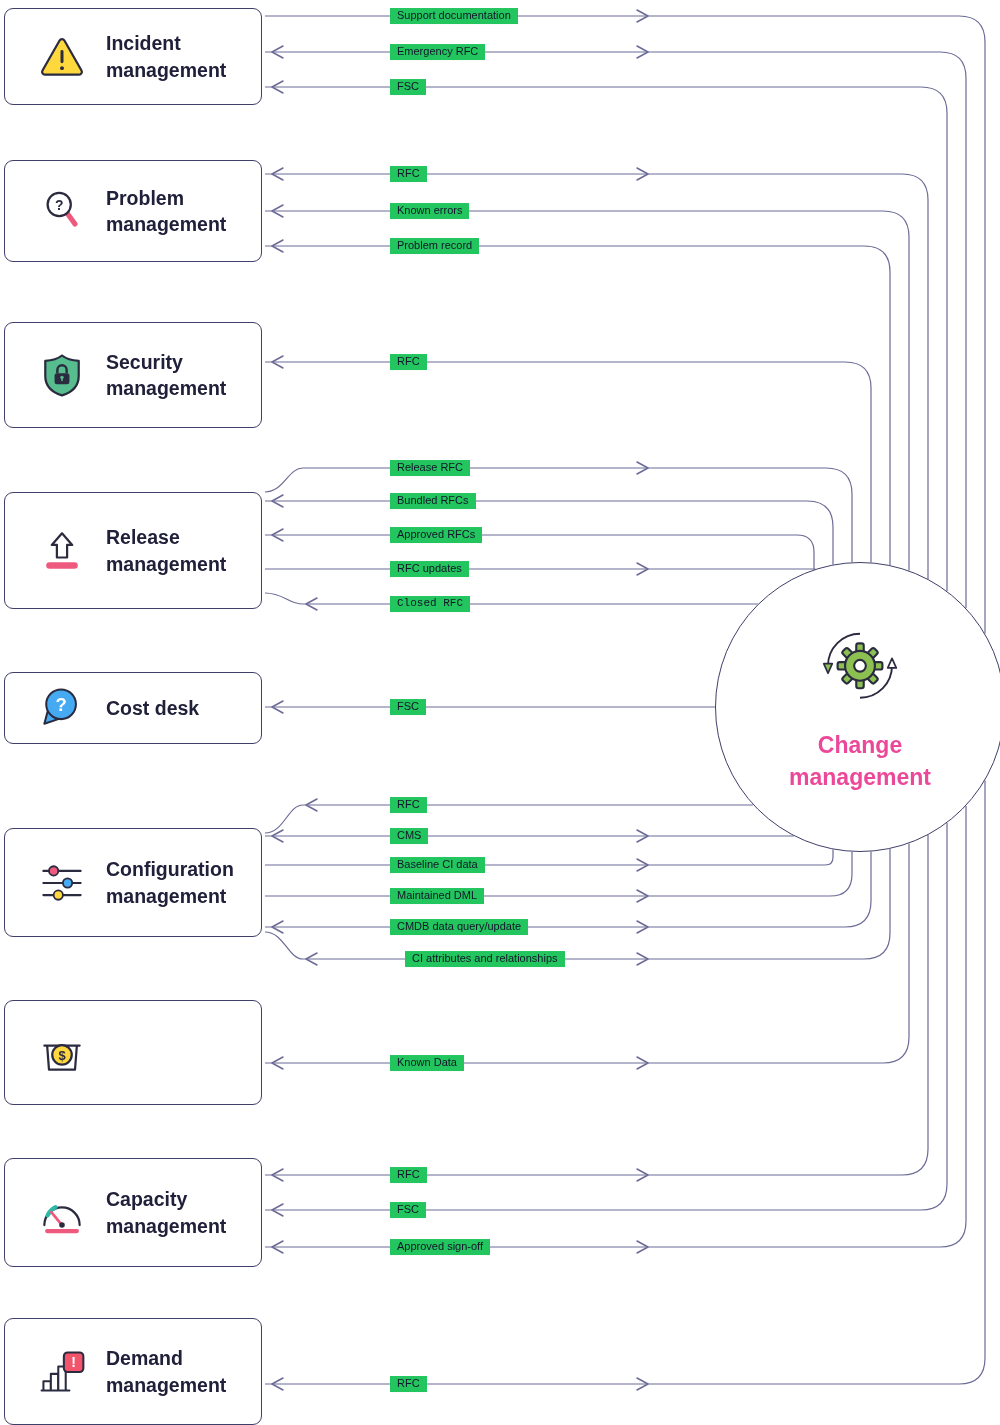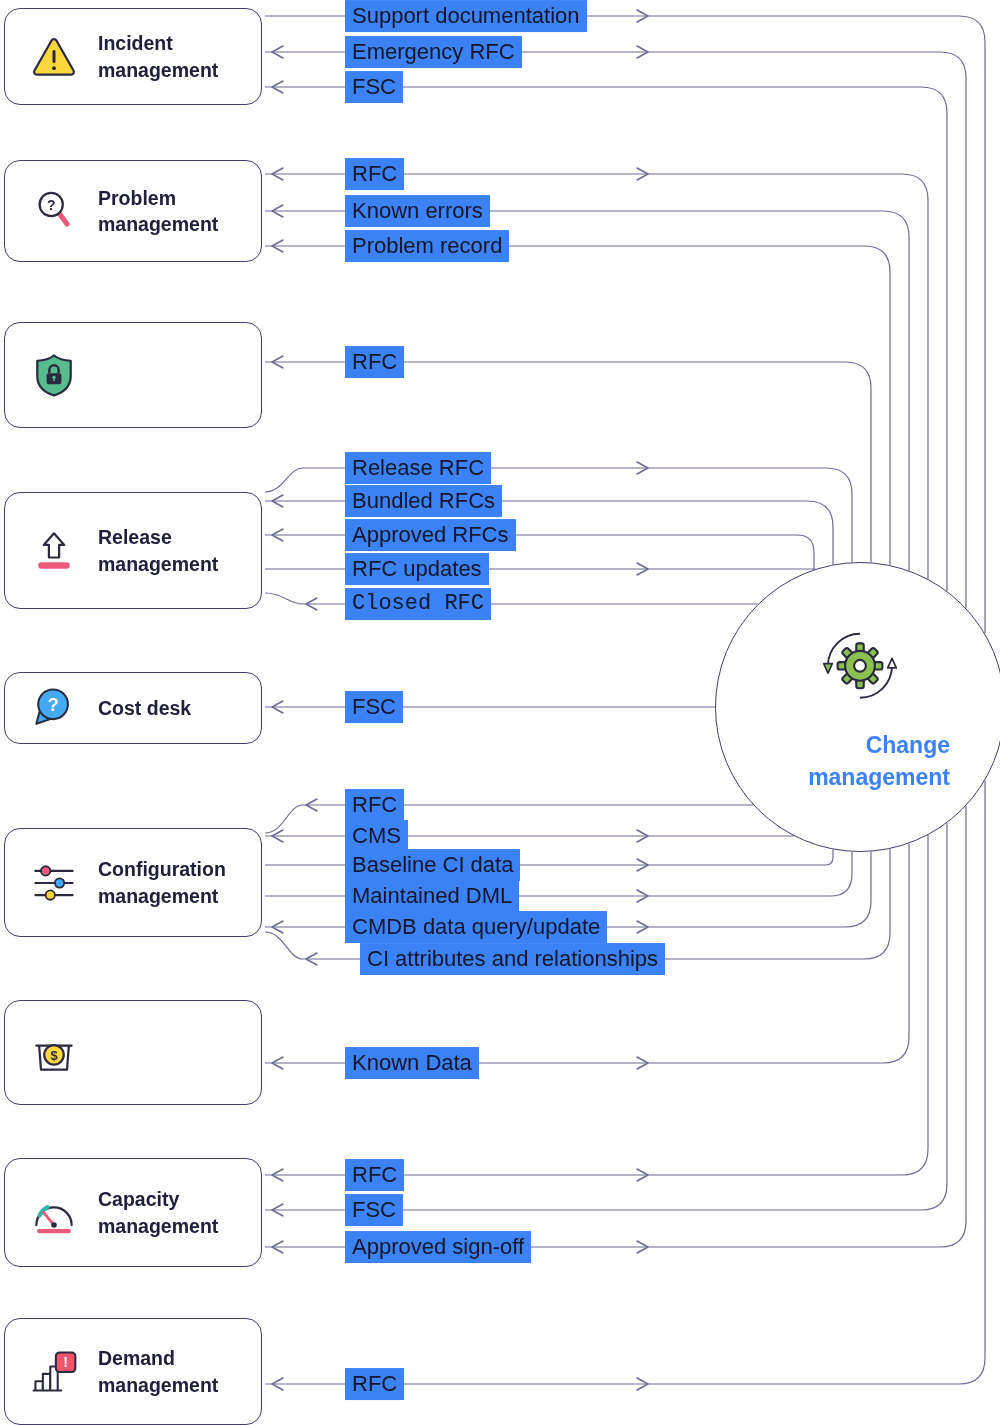--- a/index.html
+++ b/index.html
@@ -1,41 +1,41 @@
 <!DOCTYPE html>
 <html><head>
 <meta charset="utf-8">
 <style>
   html,body{margin:0;padding:0;background:#fff;}
   .canvas{position:relative;width:1000px;height:1425px;background:#fff;overflow:hidden;
           font-family:"Liberation Sans",sans-serif;}
   #connector-svg{position:absolute;left:0;top:0;width:1000px;height:1425px;}
   #connector-labels{position:absolute;left:0;top:0;width:1000px;height:1425px;pointer-events:none;}
-  .conn-label{position:absolute;transform:translateY(-50%);background:#3b82f6;padding:0 7px;
-              font-size:22px;color:#15152b;white-space:nowrap;line-height:1.45;}
+  .conn-label{position:absolute;transform:translateY(-50%);background:#22c55e;padding:0 7px;
+              font-size:11px;color:#15152b;white-space:nowrap;line-height:1.45;margin-left:45px;}
   .node{position:absolute;left:4px;width:258px;background:#fff;border:1.6px solid #3f3f69;
-        border-radius:16px;display:flex;align-items:center;gap:17px;padding-left:22px;
+        border-radius:9px;display:flex;align-items:center;gap:17px;padding-left:30px;
         box-sizing:border-box;}
   .node-icon{flex:none;width:54px;height:54px;display:flex;align-items:center;justify-content:center;}
   .node-icon svg{width:52px;height:52px;}
   .node-label{font-weight:bold;font-size:19.5px;line-height:1.35;color:#20203a;max-width:155px;}
   .n-incident{top:8px;height:97px}
   .n-problem{top:160px;height:102px}
   .n-security{top:322px;height:106px}
   .n-release{top:492px;height:117px}
   .n-helpdesk{top:672px;height:72px}
   .n-config{top:828px;height:109px}
   .n-financial{top:1000px;height:105px}
   .n-capacity{top:1158px;height:109px}
   .n-demand{top:1318px;height:107px}
   .center-node{position:absolute;left:715px;top:562px;width:290px;height:290px;border-radius:50%;
                background:#fff;border:1.6px solid #3f3f69;box-sizing:border-box;
                display:flex;flex-direction:column;align-items:center;justify-content:center;gap:8px;}
   .center-icon svg{width:96px;height:96px;}
-  .center-label{font-weight:bold;font-size:23px;line-height:1.4;color:#3b82f6;text-align:right;width:180px;}
+  .center-label{font-weight:bold;font-size:23px;line-height:1.4;color:#ec4899;text-align:center;width:180px;}
 </style>
 </head>
 <body>
 
 <div class="canvas">
 
   <svg id="connector-svg" viewBox="0 0 1000 1425" xmlns="http://www.w3.org/2000/svg">
       <path d="M 265 16 L 650 16 L 959.0 16 Q 985 16 985 42.0 L 985 633.5" fill="none" stroke="#6b6b96" stroke-width="1.2"></path>
       <path d="M 637 10 L 648 16 L 637 22" fill="none" stroke="#6b6b96" stroke-width="1.5" stroke-linecap="round" stroke-linejoin="round"></path>
       <path d="M 265 52 L 650 52 L 940.0 52 Q 966 52 966 78.0 L 966 608.1" fill="none" stroke="#6b6b96" stroke-width="1.2"></path>
@@ -147,20 +147,21 @@
   <div class="node n-security">
     <span class="node-icon">
       <svg viewBox="0 0 56 56">
         <path d="M28 7 C33 11 40.5 12.5 46 12.8 V29 C46 40.5 37.5 47 28 50 C18.5 47 10 40.5 10 29 V12.8 C15.5 12.5 23 11 28 7 Z" fill="#57BD8F" stroke="#2b2b40" stroke-width="2.4" stroke-linejoin="round"></path>
         <path d="M23 26 v-3.5 a5 5 0 0 1 10 0 V26" fill="none" stroke="#2b2b40" stroke-width="2.6"></path>
         <rect x="20" y="26" width="16" height="12" rx="2.5" fill="#2b2b40"></rect>
         <circle cx="28" cy="30.5" r="1.8" fill="#57BD8F"></circle>
         <line x1="28" y1="30.5" x2="28" y2="34.5" stroke="#57BD8F" stroke-width="1.6"></line>
       </svg>
     </span>
+    <span class="node-label">Security management</span>
   </div>
 
   <div class="node n-release">
     <span class="node-icon">
       <svg viewBox="0 0 56 56">
         <path d="M28 9 L39 21.5 H33.5 V35 H22.5 V21.5 H17 Z" fill="#fff" stroke="#2b2b40" stroke-width="2.4" stroke-linejoin="round"></path>
         <rect x="11" y="40" width="34" height="7" rx="3.5" fill="#EE5A7E"></rect>
       </svg>
     </span>
     <span class="node-label">Release management</span>

